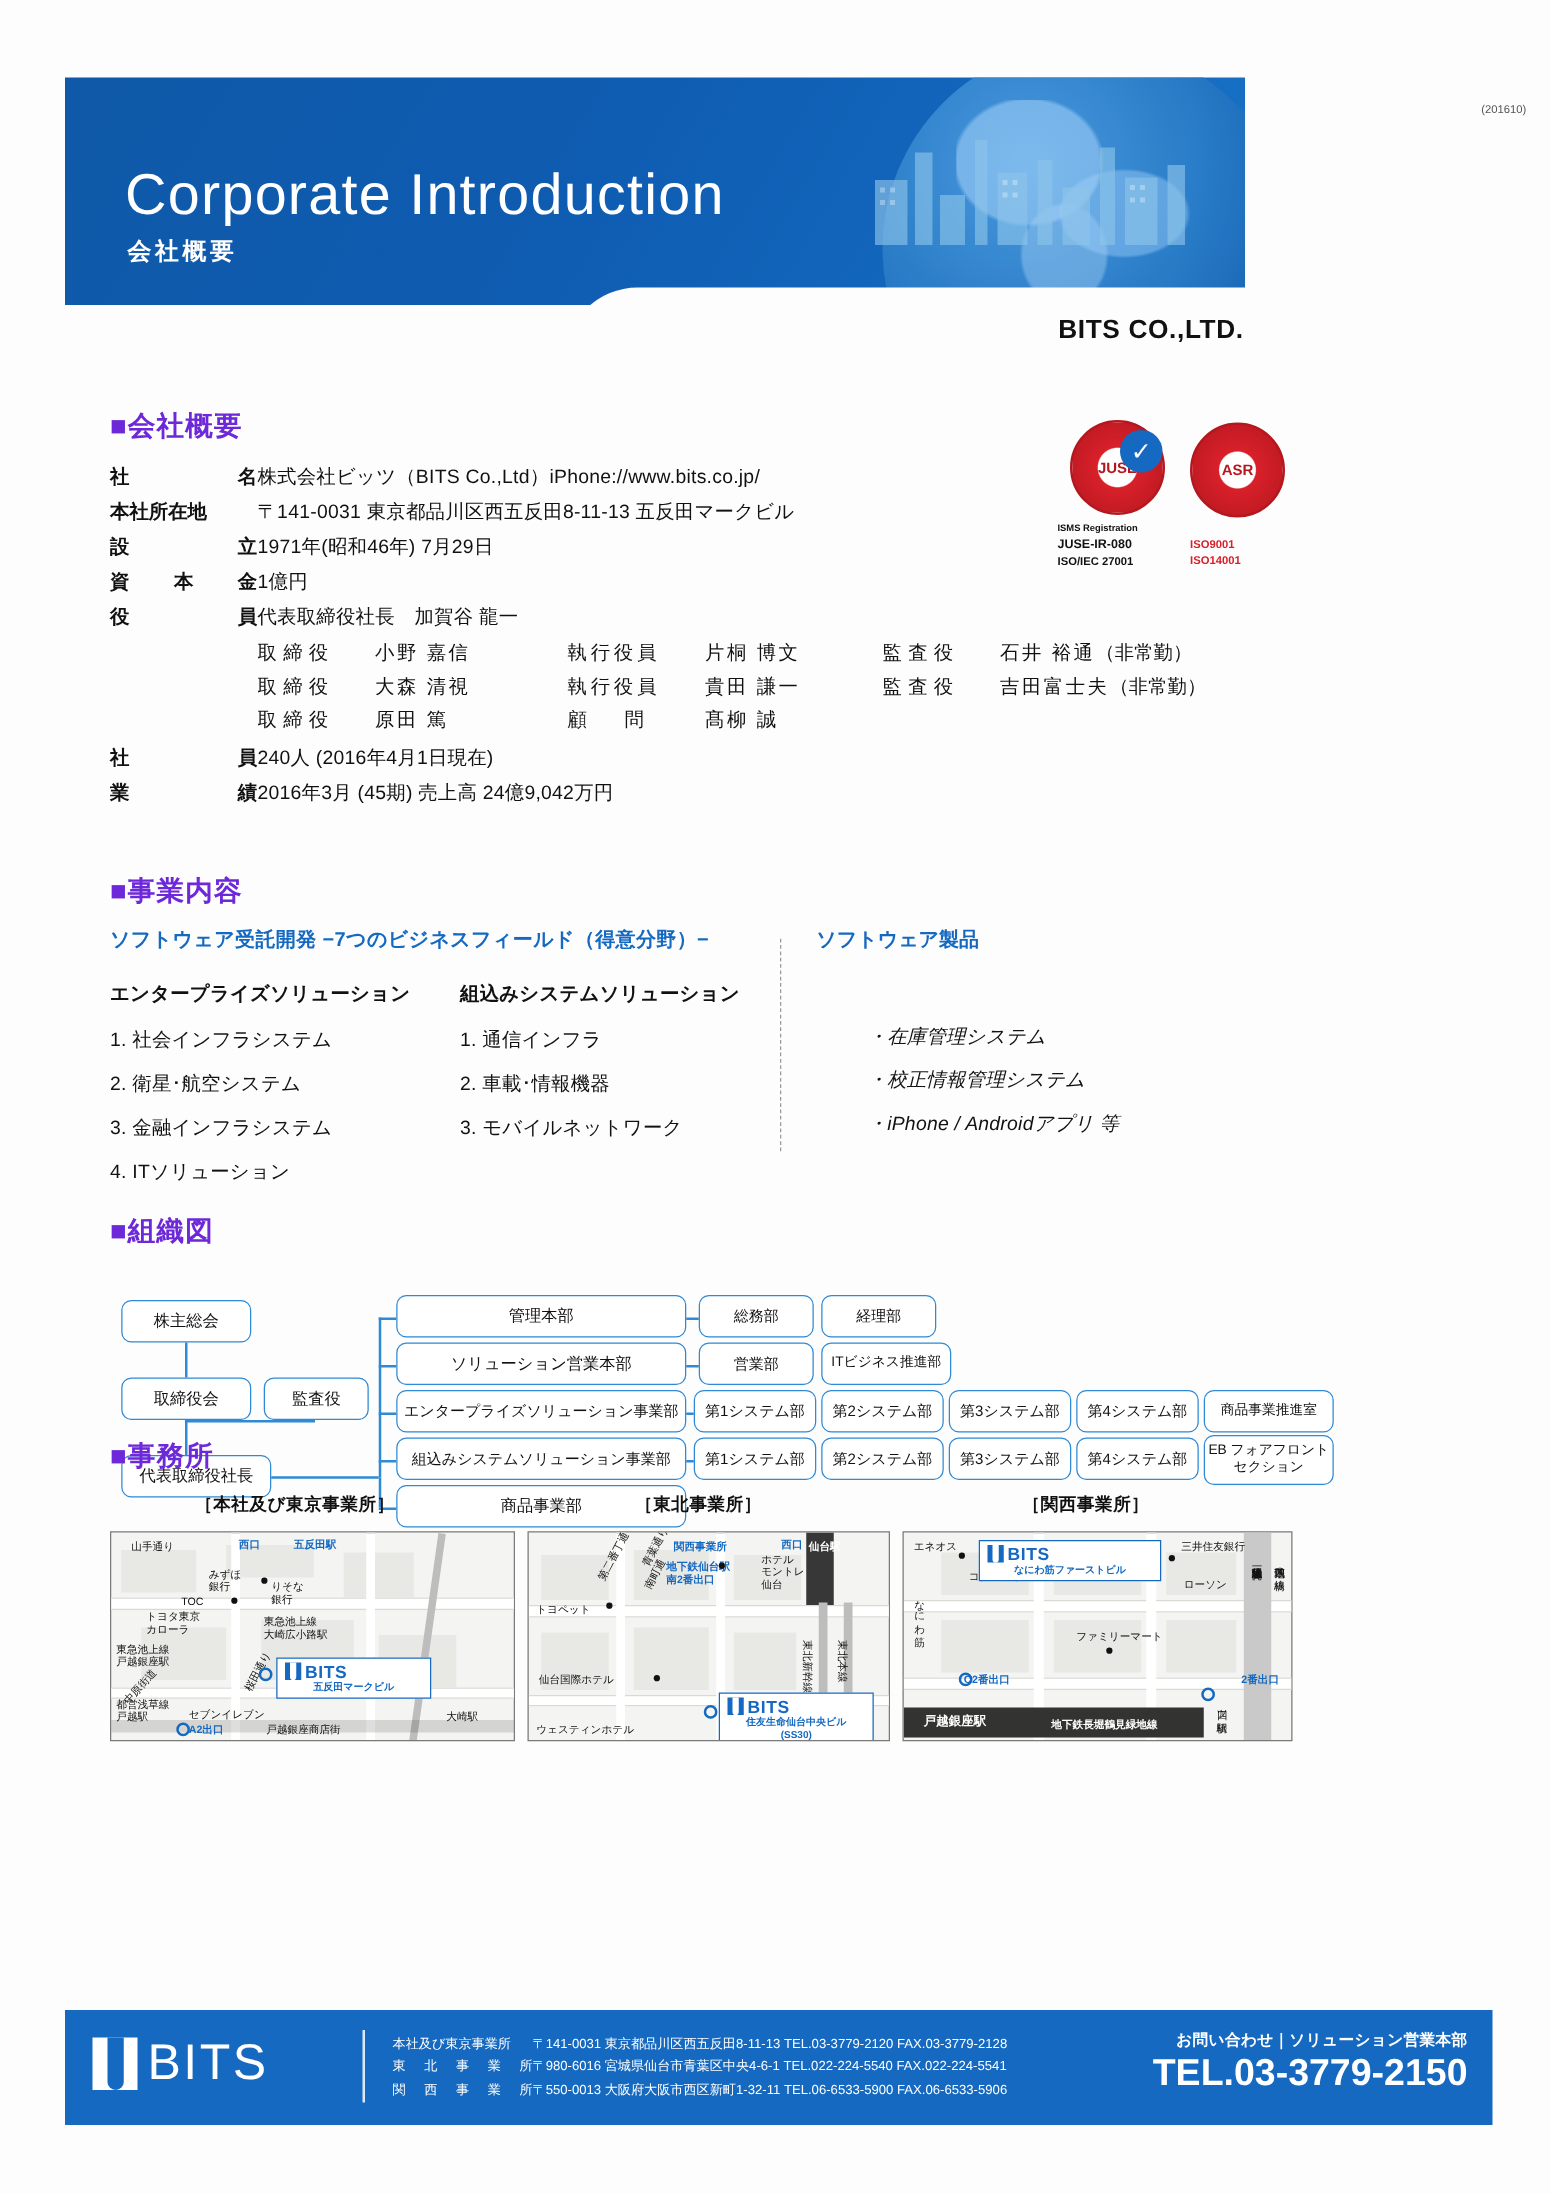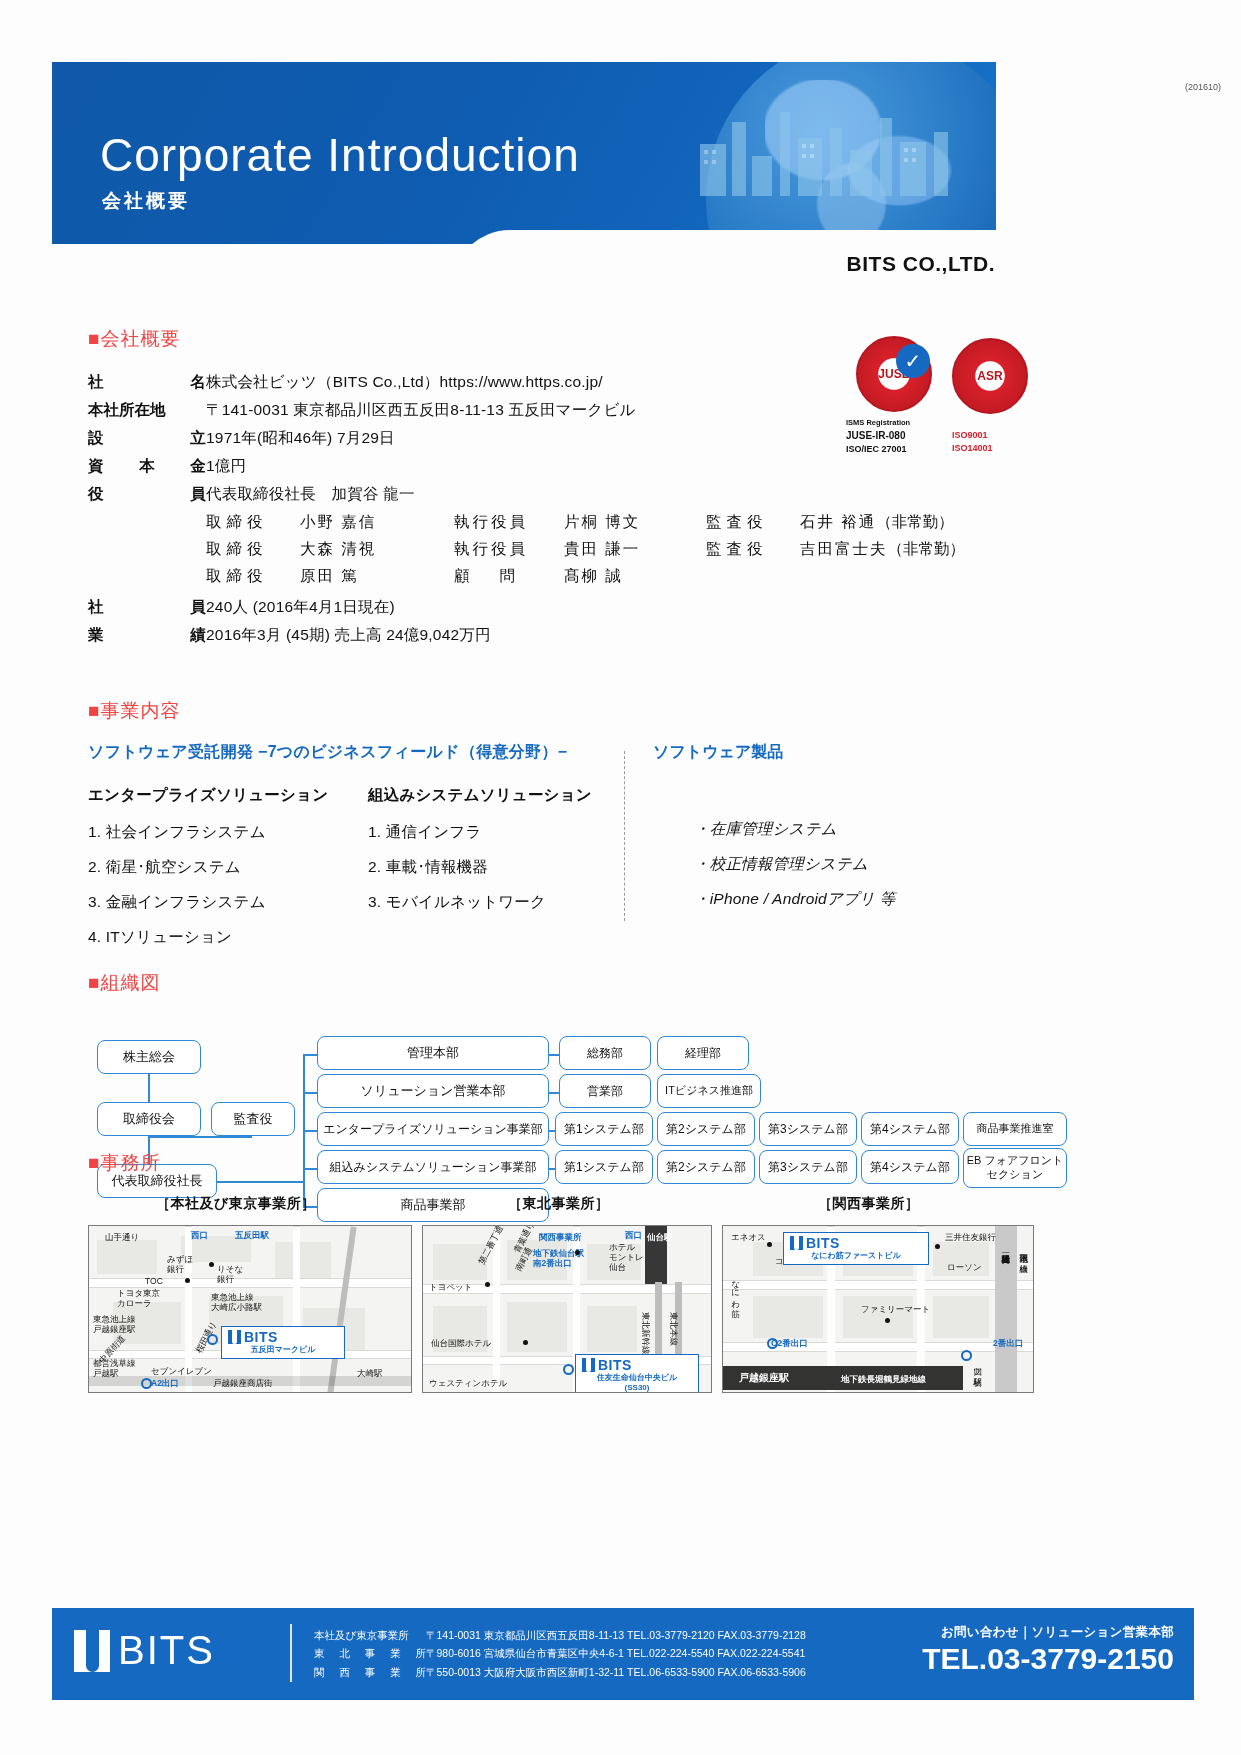--- a/index.html
+++ b/index.html
@@ -97,23 +97,23 @@
     top: 252px;
     font-size: 21px;
     font-weight: bold;
     color: #111;
     letter-spacing: 0.5px;
   }
 
   
   .sec-head {
     position: absolute;
-    font-size: 19px;
-    font-weight: normal;
-    color: #ef4444;
+    font-size: 22px;
+    font-weight: bold;
+    color: #6d28d9;
     letter-spacing: 1px;
     white-space: nowrap;
   }
 
   
   .profile {
     position: absolute;
     left: 88px;
     top: 372px;
     width: 880px;
@@ -547,21 +547,21 @@
       <div>ISO14001</div>
     </div>
   </div>
 
   <div class="profile">
     <div class="prow">
       <div class="plabel">
           <span>社</span>
           <span>名</span>
         </div>
-      <div class="pvalue">株式会社ビッツ（BITS Co.,Ltd）https://www.https.co.jp/</div>
+      <div class="pvalue">株式会社ビッツ（BITS Co.,Ltd）iPhone://www.bits.co.jp/</div>
     </div>
     <div class="prow">
       <div class="plabel wide">
           <span>本社所在地</span>
         </div>
       <div class="pvalue">〒141-0031 東京都品川区西五反田8-11-13 五反田マークビル</div>
     </div>
     <div class="prow">
       <div class="plabel">
           <span>設</span>

